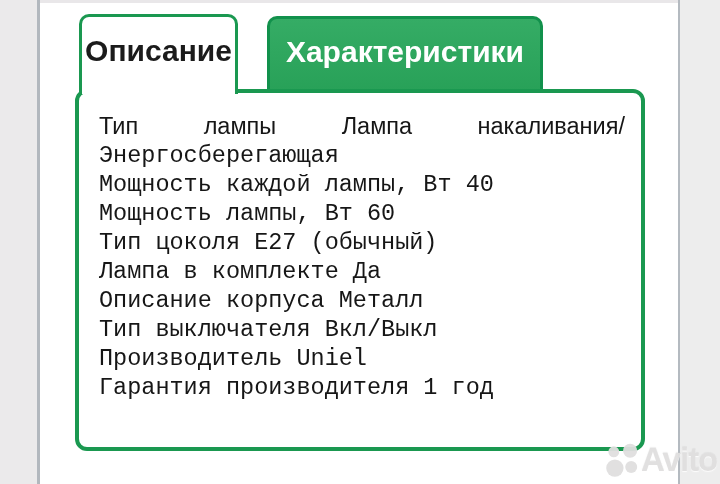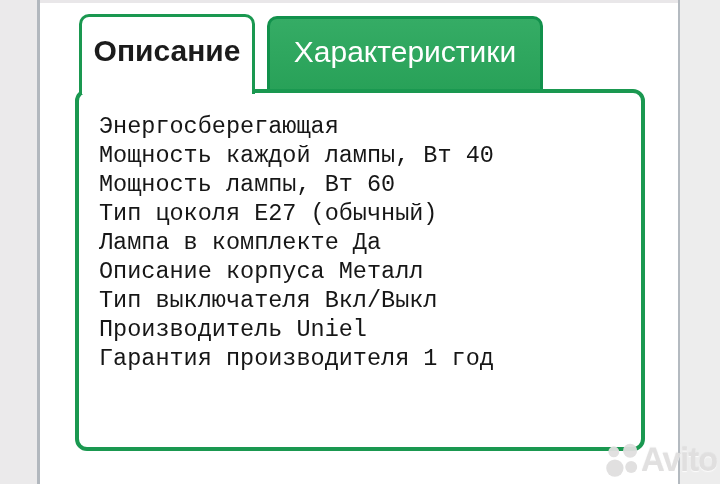--- a/index.html
+++ b/index.html
@@ -33,32 +33,32 @@
   }
   .tab-chars {
     position: absolute; left: 267px; top: 16px; width: 276px; height: 75px;
     background: linear-gradient(180deg, #35ac65 0%, #28a158 100%);
     border: 3px solid #12914c;
     border-bottom: none;
     border-radius: 10px 10px 0 0;
     z-index: 1;
     display: flex; align-items: center; justify-content: center;
     padding-bottom: 6px;
-    color: #ffffff; font-size: 30px; font-weight: normal;
+    color: #ffffff; font-size: 30px; font-weight: bold;
     cursor: pointer;
   }
   .panel {
     position: absolute; left: 75px; top: 89px; width: 570px; height: 362px;
     background: #ffffff;
     border: 4px solid #1a9850;
     border-radius: 12px;
     z-index: 2;
   }
   .tab-desc {
-    position: absolute; left: 79px; top: 14px; width: 176px; height: 80px;
+    position: absolute; left: 79px; top: 14px; width: 159px; height: 80px;
     background: #ffffff;
     border: 3px solid #1a9850;
     border-bottom: none;
     border-radius: 10px 10px 0 0;
     z-index: 3;
     display: flex; align-items: center; justify-content: center;
     padding-bottom: 10px;
     color: #1b1b1b; font-size: 30px; font-weight: bold;
     cursor: pointer;
   }
@@ -100,20 +100,26 @@
 <div class="tab-chars">
   <span>Характеристики</span>
 </div>
 
 <div class="tab-desc">
   <span>Описание</span>
 </div>
 
 <div class="panel">
   <div class="panel-body">
+    <div class="spec-justified">
+      <span>Тип</span>
+      <span>лампы</span>
+      <span>Лампа</span>
+      <span>накаливания/</span>
+    </div>
     <div class="spec-line">Энергосберегающая</div>
     <div class="spec-line">Мощность каждой лампы, Вт 40</div>
     <div class="spec-line">Мощность лампы, Вт 60</div>
     <div class="spec-line">Тип цоколя Е27 (обычный)</div>
     <div class="spec-line">Лампа в комплекте Да</div>
     <div class="spec-line">Описание корпуса Металл</div>
     <div class="spec-line">Тип выключателя Вкл/Выкл</div>
     <div class="spec-line">Производитель Uniel</div>
     <div class="spec-line">Гарантия производителя 1 год</div>
   </div>

